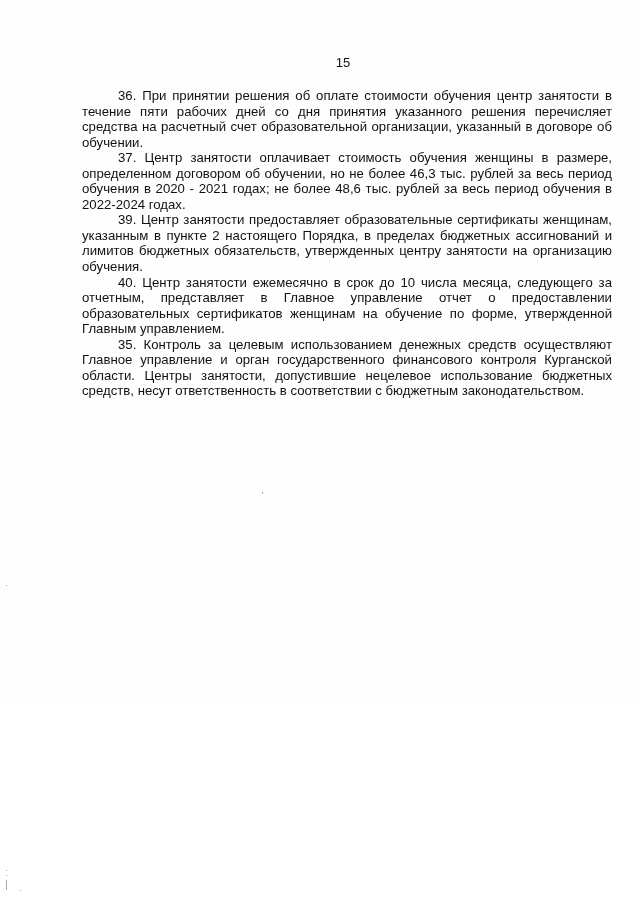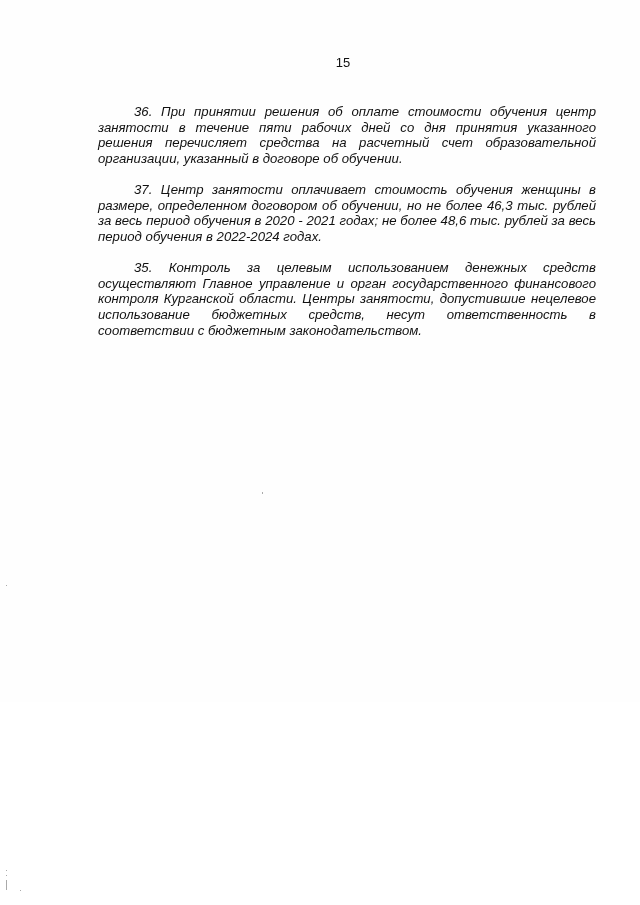--- a/index.html
+++ b/index.html
@@ -7,32 +7,34 @@
     .page { position: absolute; left: 0; top: 0; width: 640px; height: 702px; background: #fefefe; }
     .page-number {
       position: absolute; top: 55px; left: 0; width: 686px; text-align: center;
       font-family: "Liberation Sans", sans-serif; font-size: 13px; color: #111;
     }
     .body-text {
       position: absolute; left: 82px; top: 88px; width: 530px;
       font-family: "Liberation Sans", sans-serif; font-size: 13.2px; line-height: 15.55px;
       color: #111;
     }
-    .para { margin: 16px; text-align: justify; text-indent: 36px; font-style: italic; }
+    .para { margin: 0; text-align: justify; text-indent: 36px; }
     .specks span { position: absolute; background: #aaa; }
   </style>
 </head>
 <body>
 
 <div class="page">
   <div class="page-number">15</div>
 
   <div class="body-text">
     <p class="para">36. При принятии решения об оплате стоимости обучения центр занятости в течение пяти рабочих дней со дня принятия указанного решения перечисляет средства на расчетный счет образовательной организации, указанный в договоре об обучении.</p>
     <p class="para">37. Центр занятости оплачивает стоимость обучения женщины в размере, определенном договором об обучении, но не более 46,3 тыс. рублей за весь период обучения в 2020 - 2021 годах; не более 48,6 тыс. рублей за весь период обучения в 2022-2024 годах.</p>
+    <p class="para">39. Центр занятости предоставляет образовательные сертификаты женщинам, указанным в пункте 2 настоящего Порядка, в пределах бюджетных ассигнований и лимитов бюджетных обязательств, утвержденных центру занятости на организацию обучения.</p>
+    <p class="para">40. Центр занятости ежемесячно в срок до 10 числа месяца, следующего за отчетным, представляет в Главное управление отчет о предоставлении образовательных сертификатов женщинам на обучение по форме, утвержденной Главным управлением.</p>
     <p class="para">35. Контроль за целевым использованием денежных средств осуществляют Главное управление и орган государственного финансового контроля Курганской области. Центры занятости, допустившие нецелевое использование бюджетных средств, несут ответственность в соответствии с бюджетным законодательством.</p>
   </div>
 
   <div class="specks">
     <span style="left:6px;top:585px;width:1px;height:1px;"></span>
     <span style="left:6px;top:870px;width:1px;height:1px;"></span>
     <span style="left:6px;top:875px;width:1px;height:1px;"></span>
     <span style="left:6px;top:880px;width:1px;height:10px;"></span>
     <span style="left:20px;top:890px;width:1px;height:1px;"></span>
     <span style="left:262px;top:492px;width:1px;height:2px;"></span>

